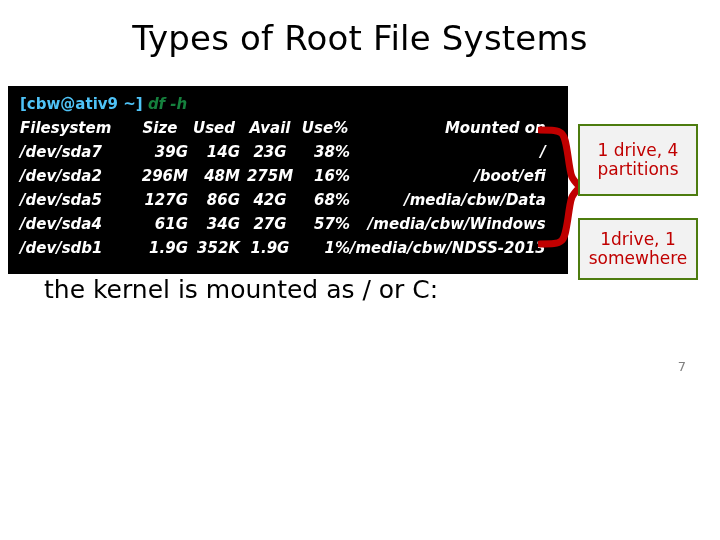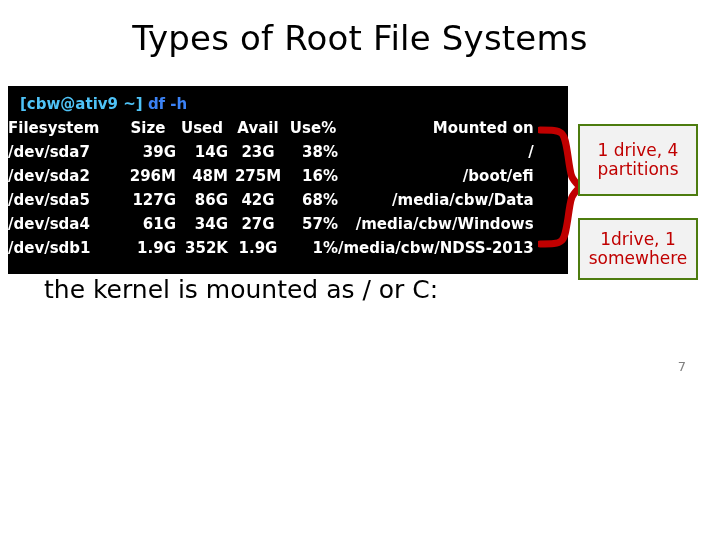--- a/index.html
+++ b/index.html
@@ -94,24 +94,26 @@
     overflow: hidden;
   }
   .term-line {
     height: 24px;
     line-height: 24px;
     white-space: pre;
     padding-left: 12px;
     font-weight: bold;
   }
   .prompt-user { color: #4fc3f7; }
-  .prompt-cmd { color: #3b82f6; }
+  .prompt-cmd { color: #15803d; font-style: italic; }
 
   .term-table {
     border-collapse: collapse;
+    margin-left: 12px;
+    font-style: italic;
   }
   .term-table td {
     padding: 0 0 0 0;
     height: 24px;
     line-height: 24px;
     white-space: pre;
     font-weight: bold;
     color: #ffffff;
   }
   .c-fs   { width: 112px; text-align: left; }

